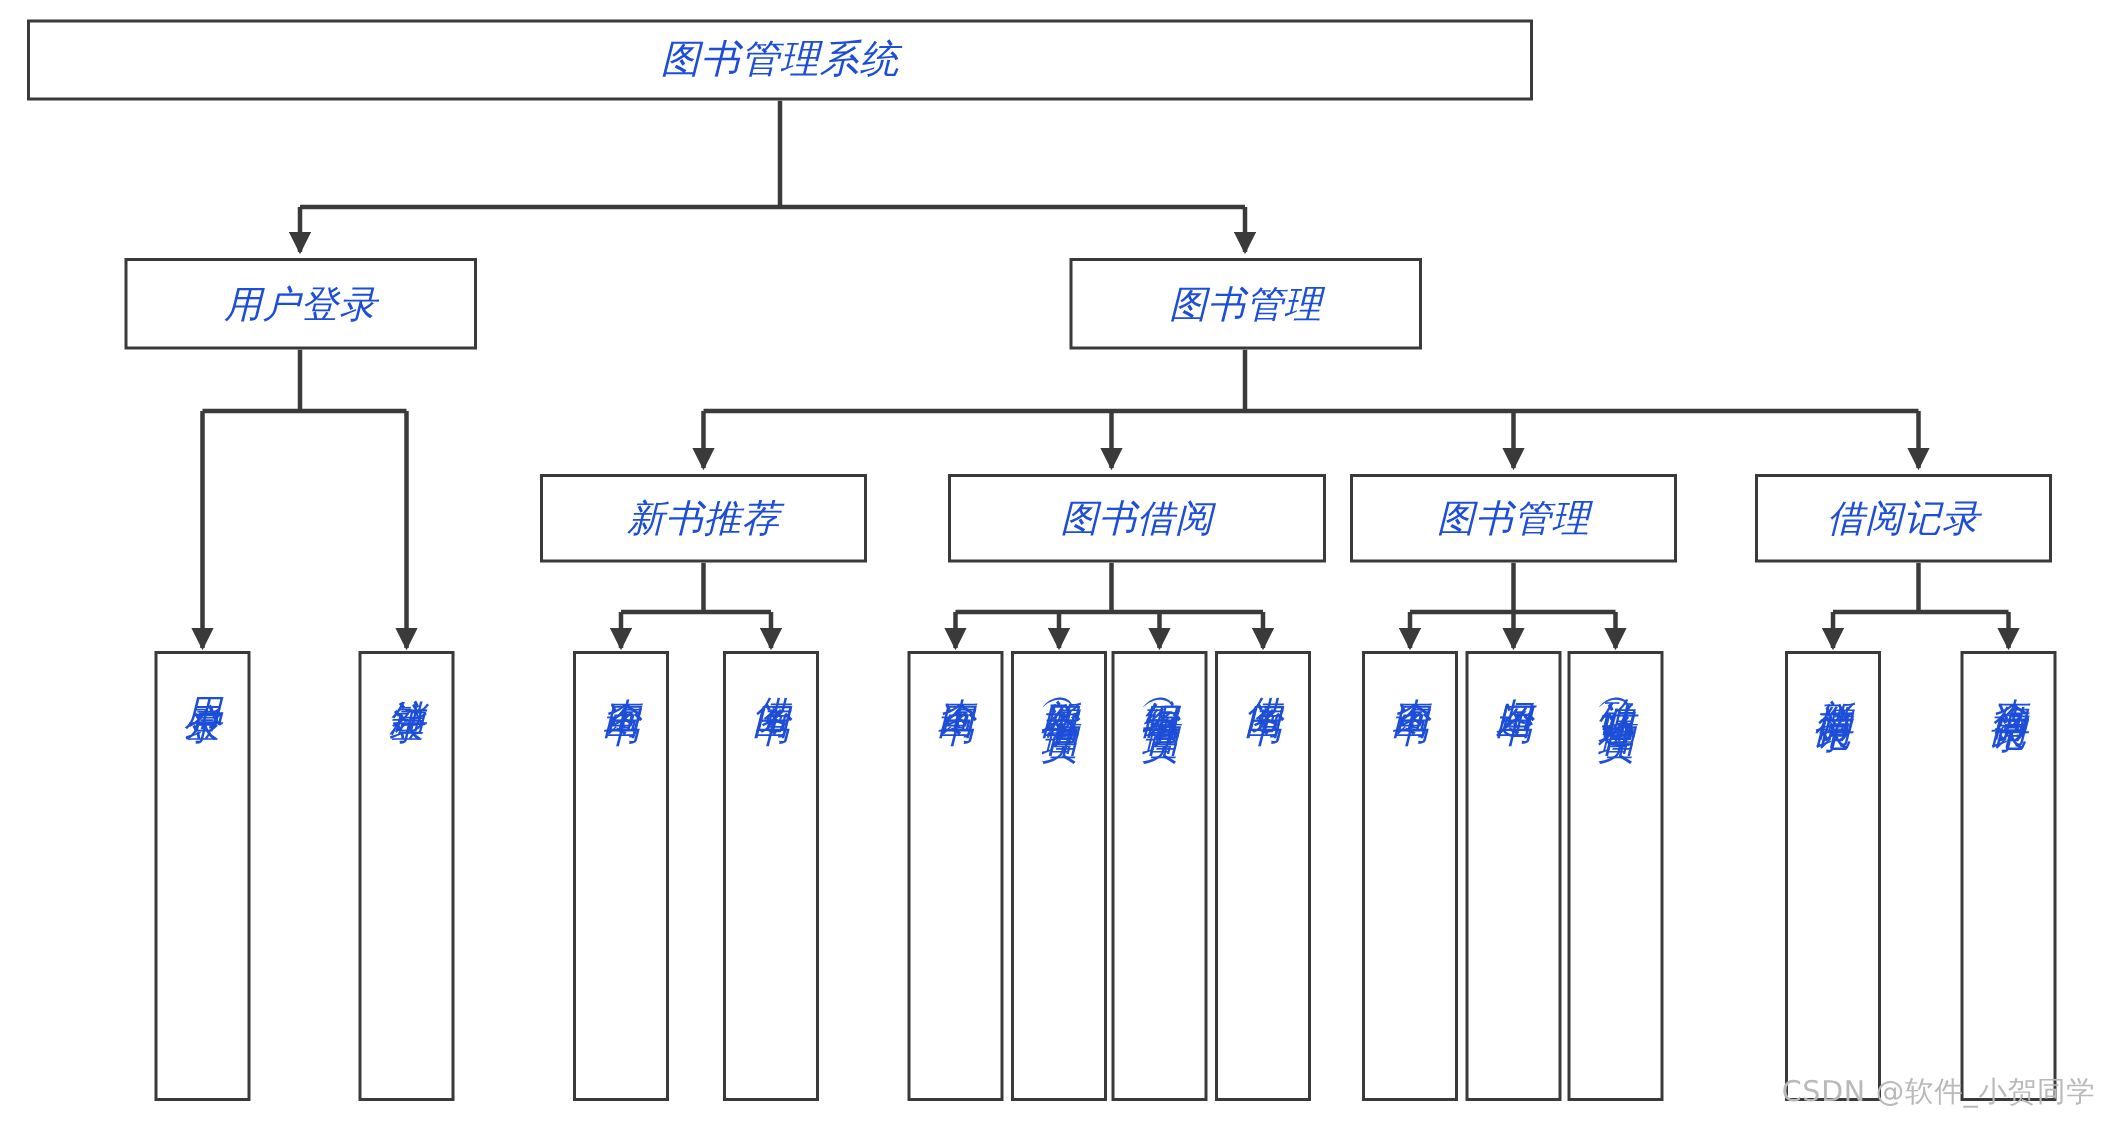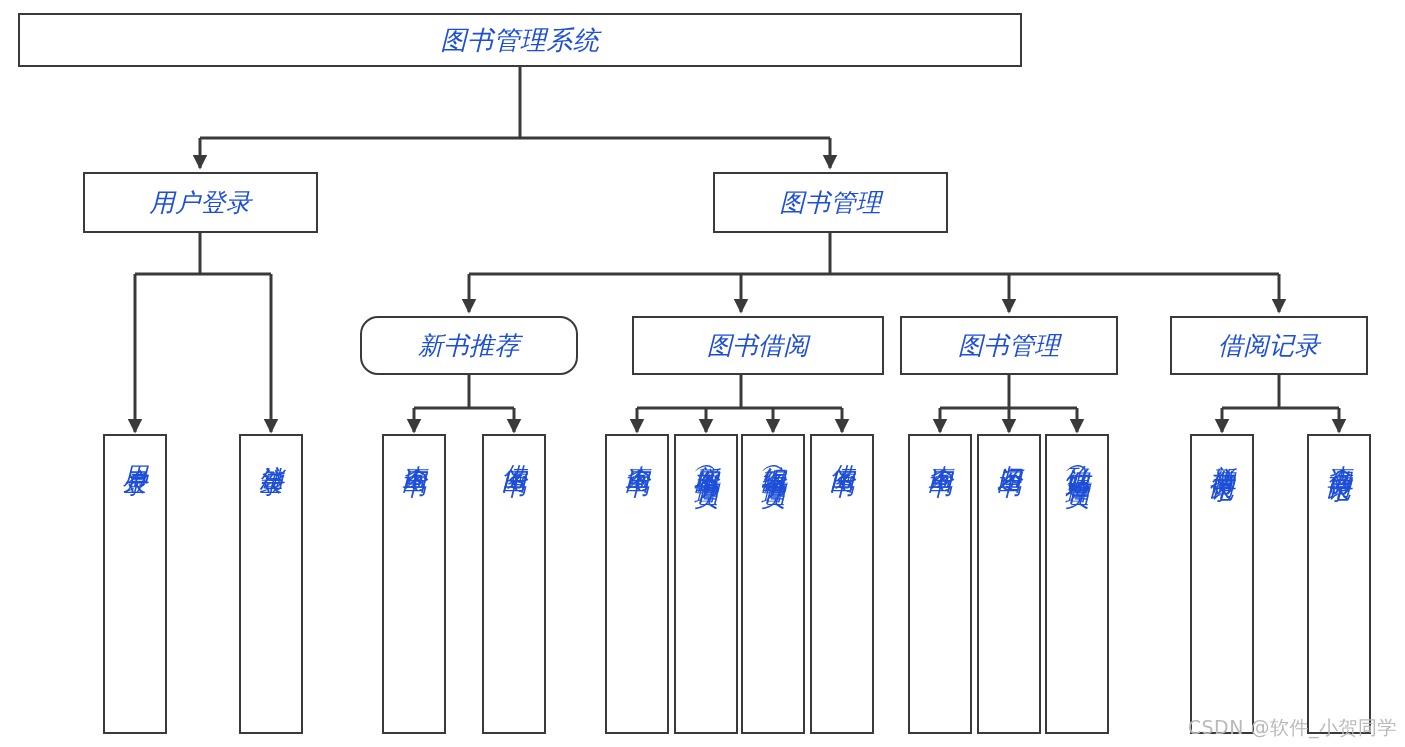--- a/index.html
+++ b/index.html
@@ -135,21 +135,21 @@
     <span class="label">图书管理系统</span>
   </div>
 
   <div class="node horiz" style="left:83px; top:172px; width:235px; height:61px;">
     <span class="label">用户登录</span>
   </div>
   <div class="node horiz" style="left:713px; top:172px; width:235px; height:61px;">
     <span class="label">图书管理</span>
   </div>
 
-  <div class="node horiz" style="left:360px; top:316px; width:218px; height:59px;border-radius:18px;">
+  <div class="node horiz" style="left:360px; top:316px; width:218px; height:59px;">
     <span class="label">新书推荐</span>
   </div>
   <div class="node horiz" style="left:632px; top:316px; width:252px; height:59px;">
     <span class="label">图书借阅</span>
   </div>
   <div class="node horiz" style="left:900px; top:316px; width:218px; height:59px;">
     <span class="label">图书管理</span>
   </div>
   <div class="node horiz" style="left:1170px; top:316px; width:198px; height:59px;">
     <span class="label">借阅记录</span>

